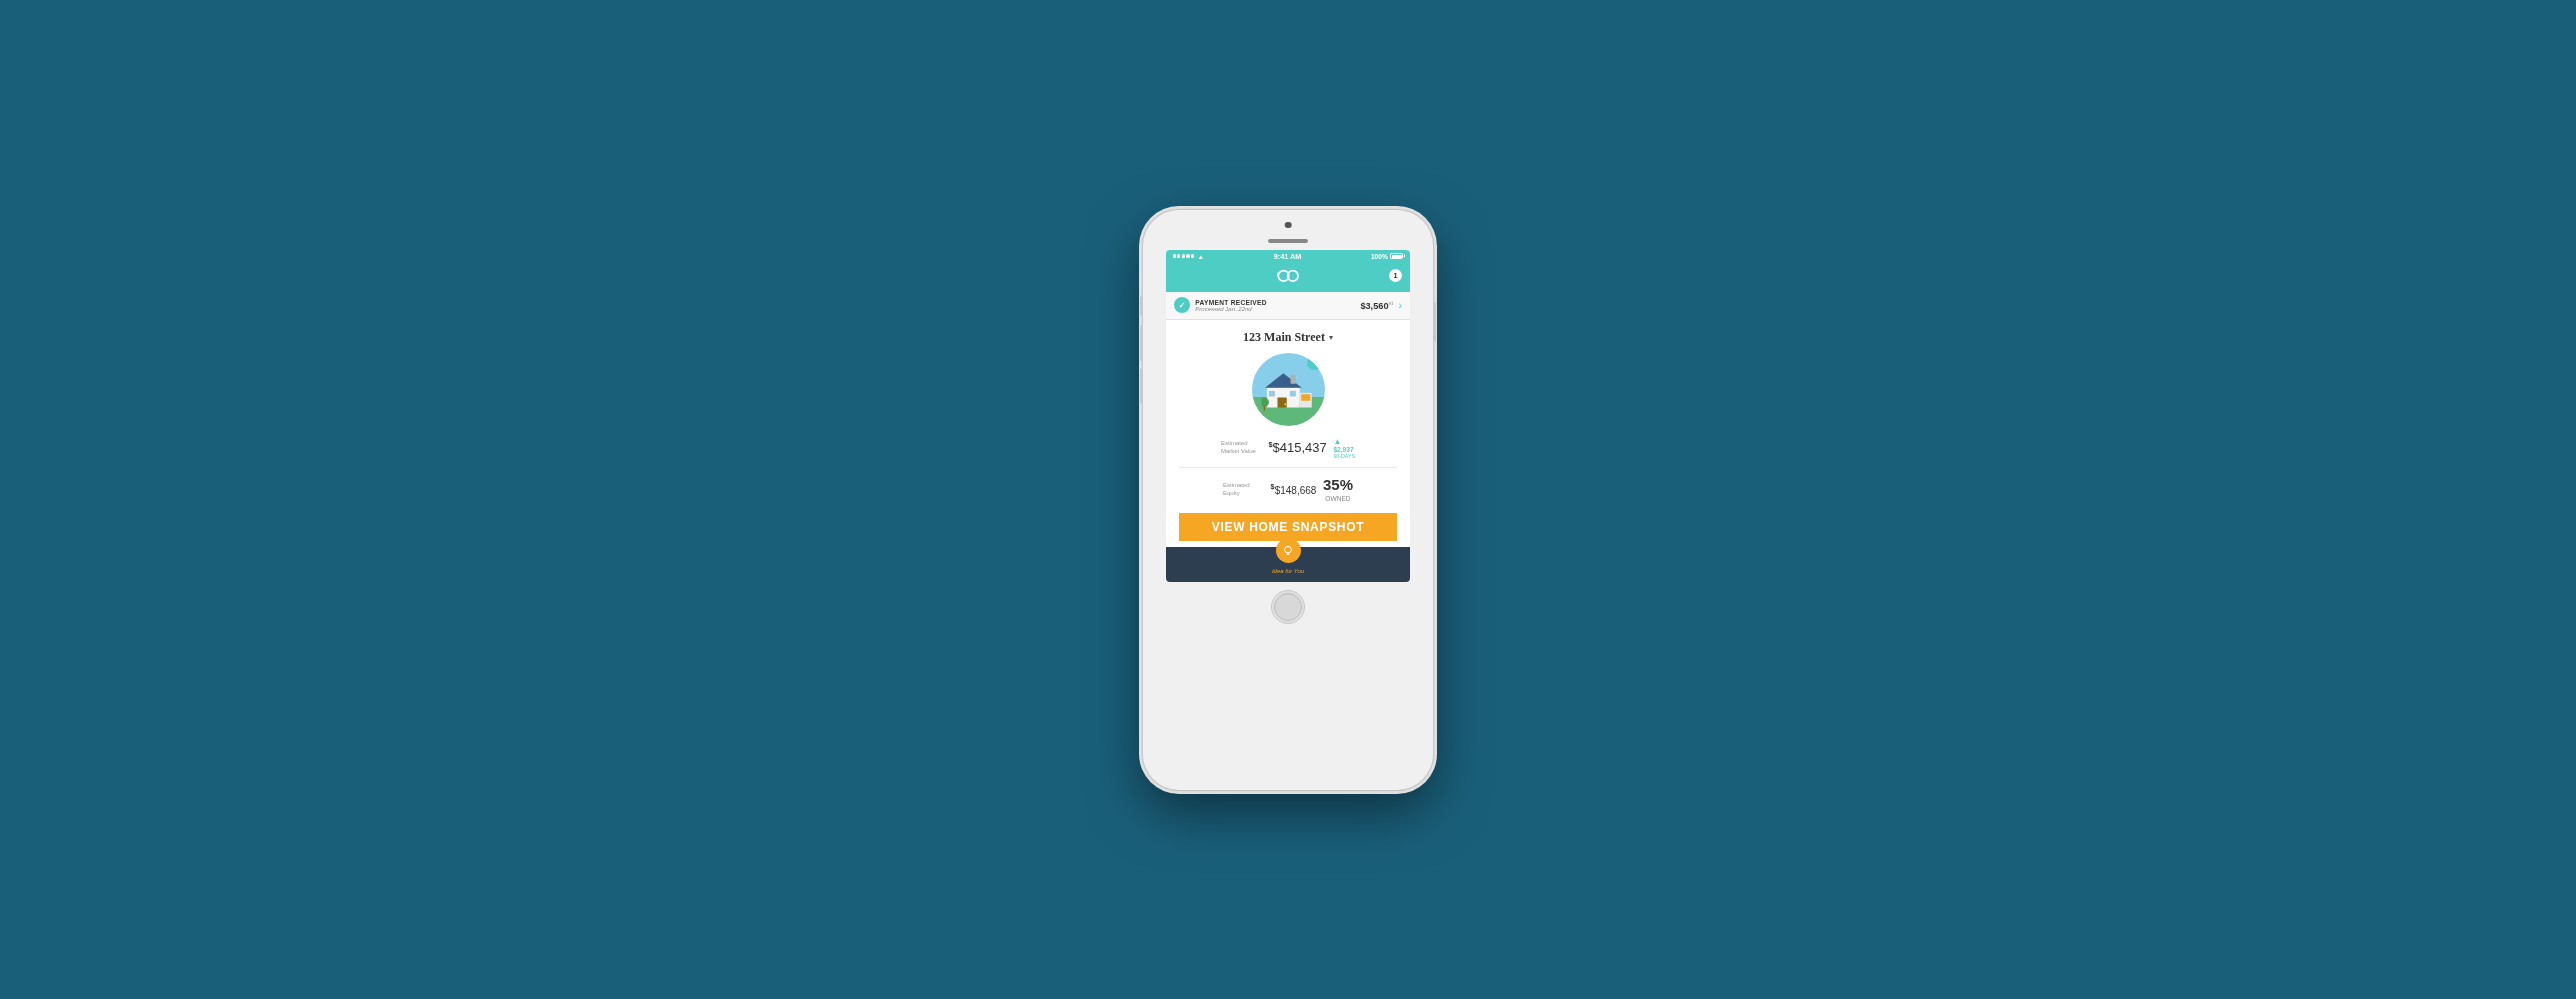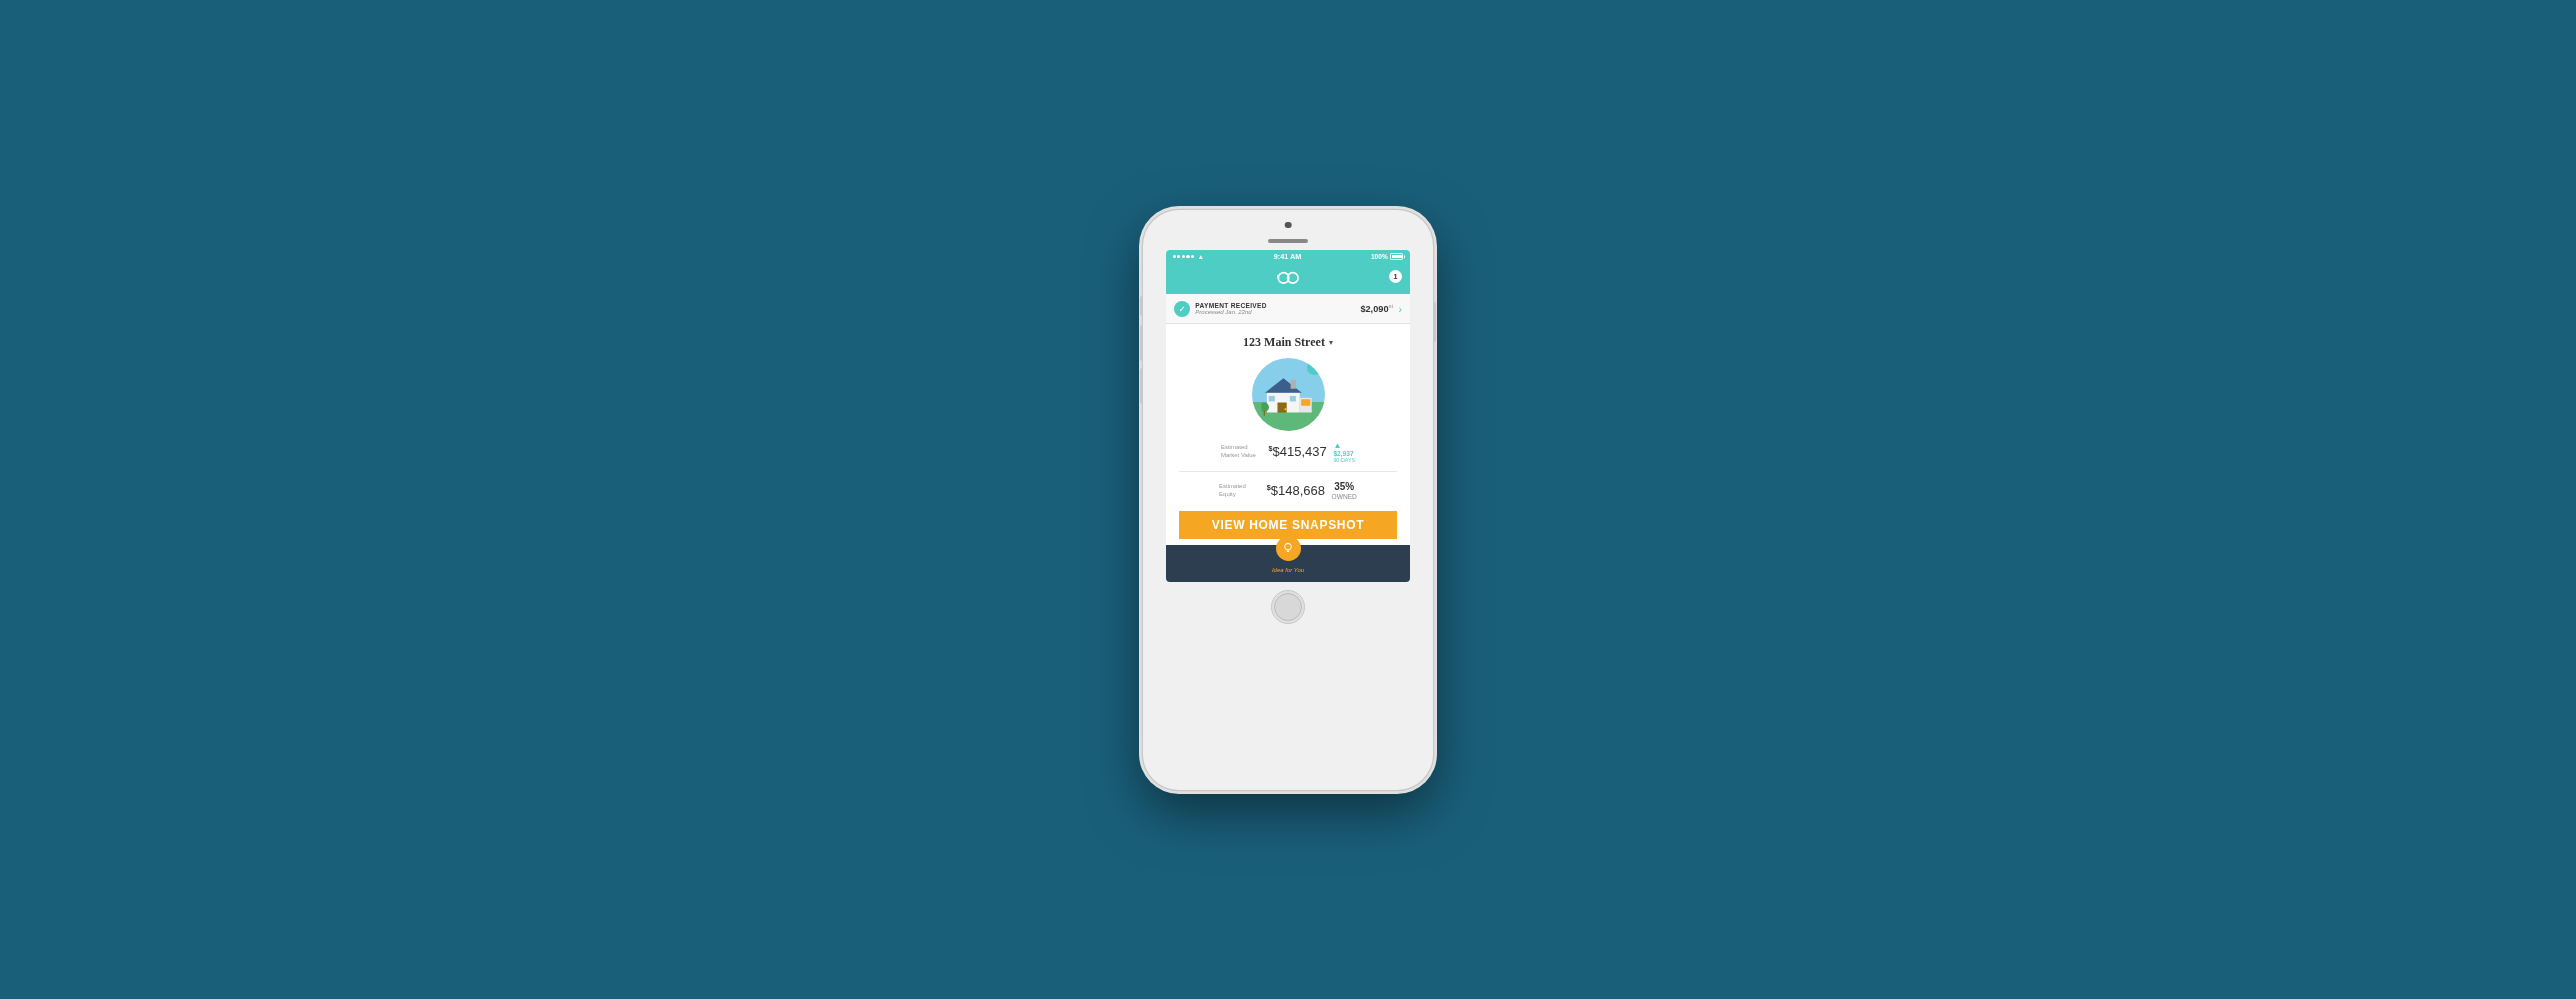--- a/index.html
+++ b/index.html
@@ -308,21 +308,21 @@
       color: #4ecdc4;
     }
     .stat-owned {
       font-size: 6.6px;
       color: #888;
       margin-left: 4px;
       text-align: center;
       line-height: 1.3;
     }
     .stat-owned strong {
-      font-size: 10px;
+      font-size: 15px;
       font-weight: 700;
       color: #333;
       display: block;
     }
     .up-arrow {
       color: #4ecdc4;
       font-size: 8px;
     }
     .divider {
       width: 100%;
@@ -484,21 +484,21 @@
       <div class="notification-badge">1</div>
     </div>
 
     <div class="payment-banner">
       <div class="check-circle">✓</div>
       <div class="payment-text">
         <div class="payment-label">PAYMENT RECEIVED</div>
         <div class="payment-date">Processed Jan. 22nd</div>
       </div>
       <div class="payment-amount">
-        <span>$2,090</span><sup>st</sup>
+        <span>$3,560</span><sup>st</sup>
       </div>
       <div class="chevron-right">›</div>
     </div>
 
     <div class="main-content">
 
       <div class="address-row">
         <span class="address-text">123 Main Street</span>
         <span class="dropdown-arrow">▾</span>
       </div>
@@ -551,21 +551,21 @@
           </div>
         </div>
 
         <div class="divider"></div>
 
         <div class="stat-row">
           <div class="stat-label">
             <span style="font-size:6px; color:#999; line-height:1.3;">Estimated<br>Equity</span>
           </div>
           <div class="stat-value">
-            <sup>$</sup><span style="font-size:13px; font-weight:300;">$148,668</span>
+            <sup>$</sup><span style="font-size:10px; font-weight:300;">$148,668</span>
           </div>
           <div class="stat-owned">
             <strong>35%</strong>
             <span>OWNED</span>
           </div>
         </div>
       </div>
 
       <button class="cta-button">VIEW HOME SNAPSHOT</button>
 

